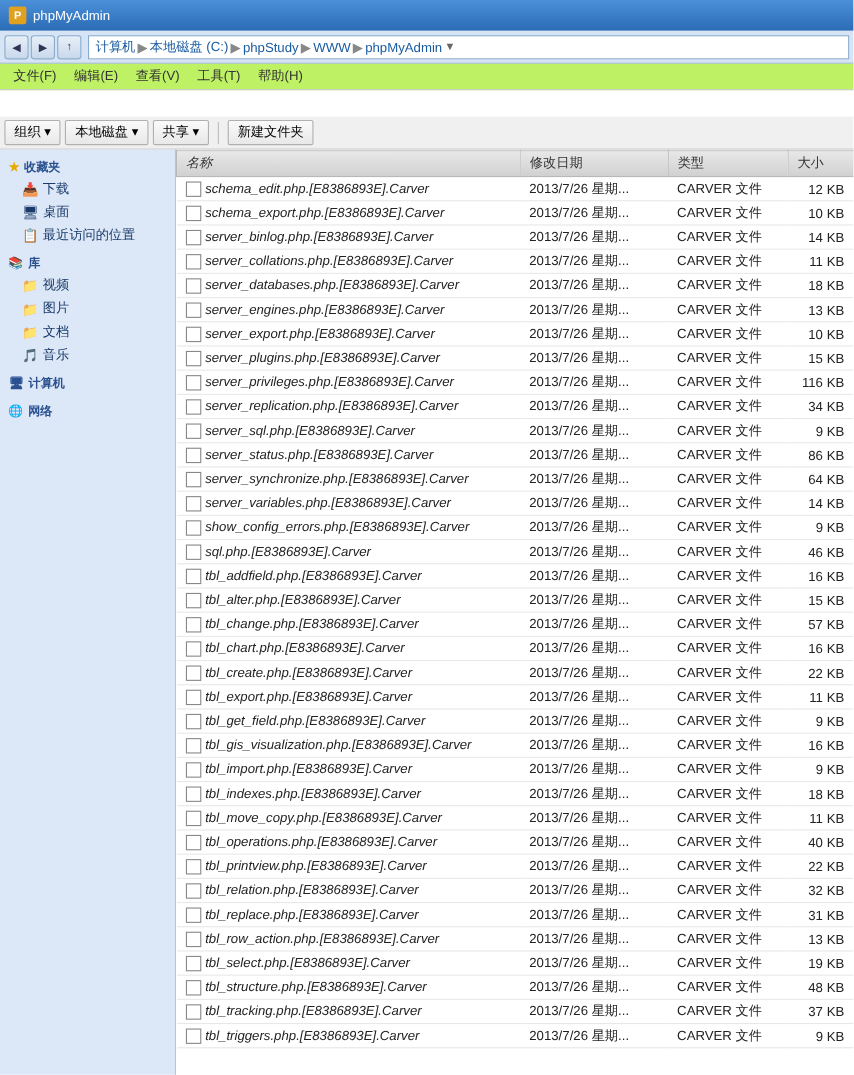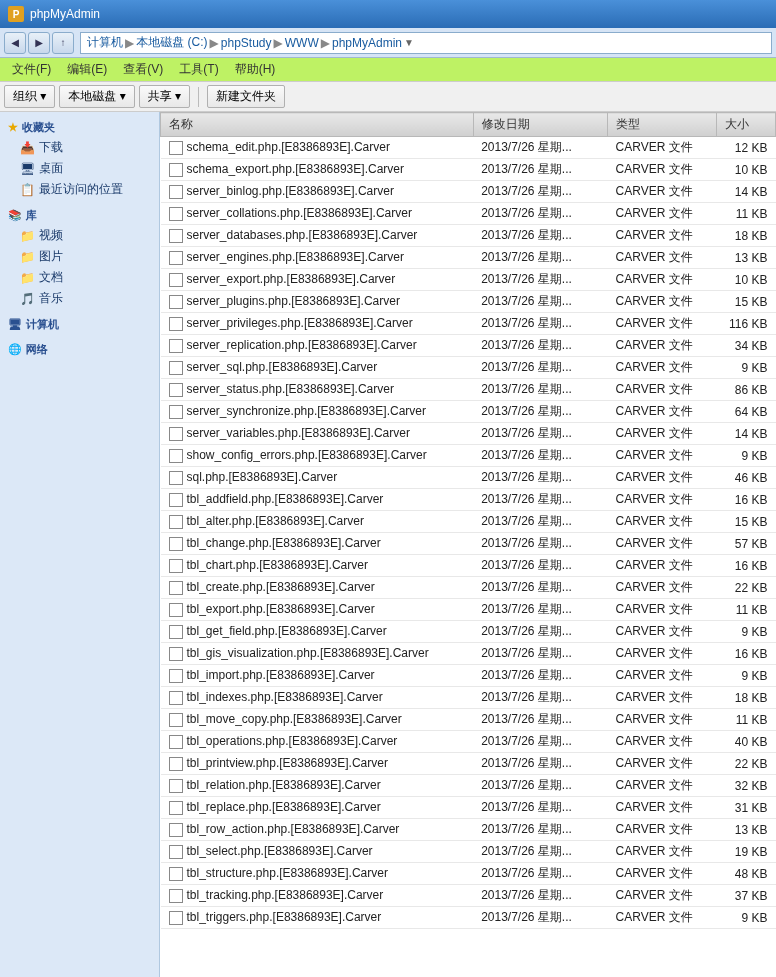--- a/index.html
+++ b/index.html
@@ -83,20 +83,21 @@
 
     
     .toolbar {
       background: #f0f0f0;
       height: 30px;
       display: flex;
       align-items: center;
       padding: 0 4px;
       border-bottom: 1px solid #ccc;
       gap: 4px;
+      margin-top: 24px;
     }
     .toolbar-btn {
       display: flex; align-items: center;
       padding: 2px 8px;
       background: linear-gradient(to bottom, #fafafa, #e8e8e8);
       border: 1px solid #b0b0b0;
       border-radius: 2px;
       cursor: pointer;
       font-size: 12px;
       gap: 4px;
@@ -170,21 +171,21 @@
     }
     .file-icon {
       display: inline-block;
       width: 14px; height: 14px;
       background: #ffffff;
       border: 1px solid #888;
       margin-right: 4px;
       vertical-align: middle;
       font-size: 10px;
     }
-    .col-name { width: 320px; }
+    .col-name { width: 320px; font-style: italic; }
     .col-date { width: 140px; }
     .col-type { width: 112px; }
     .col-size { width: 60px; text-align: right; }
   </style>
 </head>
 <body>
 
 <div class="title-bar">
   <div class="title-bar-icon">P</div>
   <span>phpMyAdmin</span>

